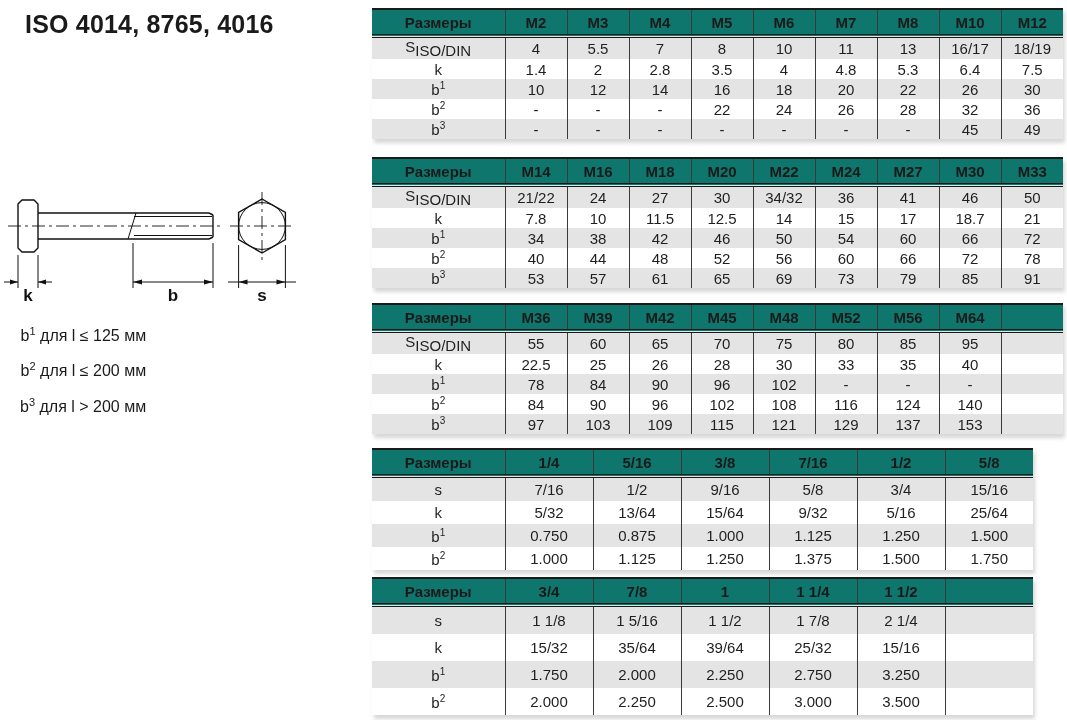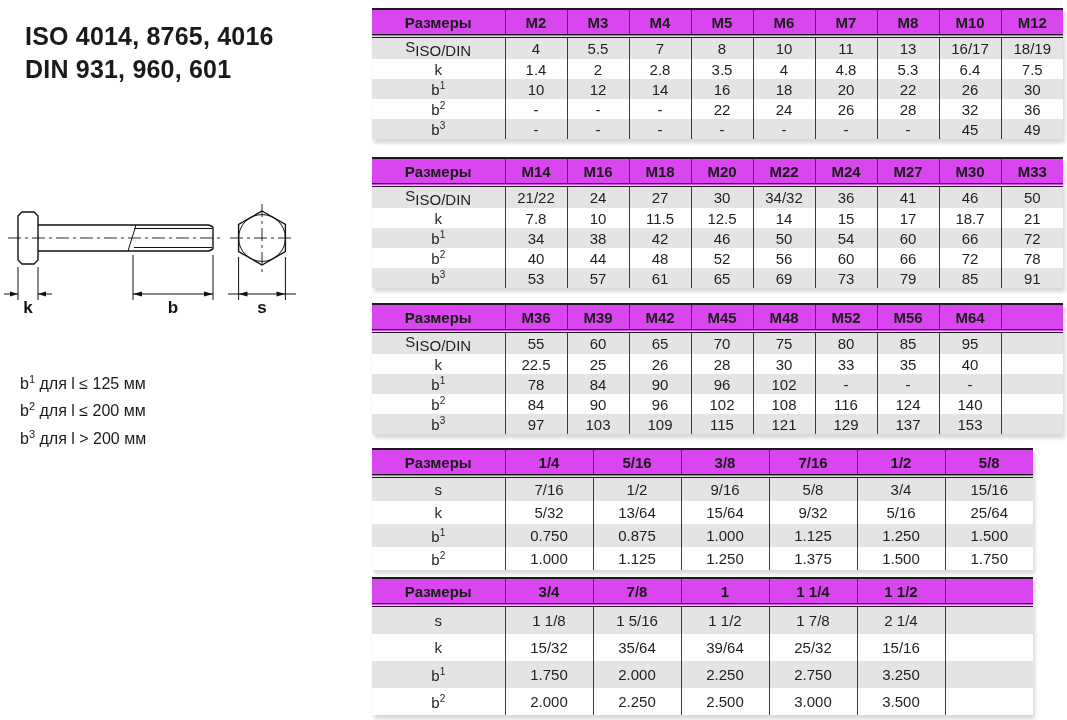--- a/index.html
+++ b/index.html
@@ -2,38 +2,38 @@
 <html><head>
 <meta charset="utf-8">
 <style>
   html,body{margin:0;padding:0;}
   body{
     width:1067px;height:720px;position:relative;overflow:hidden;
     background:#ffffff;color:#1a1a1a;
     font-family:"Liberation Sans","DejaVu Sans",sans-serif;
   }
   
-  .left-pane{position:absolute;left:0;top:12px;width:370px;height:576px;}
+  .left-pane{position:absolute;left:0;top:0;width:370px;height:576px;text-align:right;}
   .title-block{position:absolute;left:25px;top:8px;font-weight:bold;font-size:25px;line-height:33px;letter-spacing:.2px;}
   .subtitle-block{position:absolute;left:25px;top:93px;font-size:21px;line-height:27px;}
   .drawing{position:absolute;left:0;top:0;width:310px;height:320px;}
-  .footnotes{position:absolute;left:20px;top:316px;font-size:16px;line-height:22px;margin-top:40px;}
+  .footnotes{position:absolute;left:20px;top:316px;font-size:16px;line-height:30px;}
   .footnotes sup{font-size:11px;}
   
   .tables-area{position:absolute;left:372px;top:0;width:695px;height:720px;}
   table.dim{
     border-collapse:collapse;table-layout:fixed;position:absolute;left:0;
     box-shadow:2px 4px 4px rgba(0,0,0,0.16);
   }
   table.metric{width:691px;}
   table.inch{width:661px;}
   table.pos0{top:8px;} table.pos1{top:157px;} table.pos2{top:303px;}
   table.pos3{top:448px;} table.pos4{top:577px;}
   .dim th{
-    background:#d946ef;border-top:2px solid #1a1a1a;border-bottom:4px double #1a1a1a;
+    background:#0f766e;border-top:2px solid #1a1a1a;border-bottom:4px double #1a1a1a;
     font-size:15px;font-weight:bold;height:22px;padding:1px 2px;text-align:center;
   }
   .dim td{font-size:15px;text-align:center;padding:0 2px;height:20px;color:#1f1f1f;}
   table.inch td{height:23px;}
   table.pos4 td{height:27px;}
   .dim tbody tr:nth-child(odd) td{background:#e4e4e4;}
   .dim tbody tr:nth-child(even) td{background:#ffffff;}
   .dim th + th, .dim td + td{border-left:1px solid #3a3a3a;}
   .dim sub{font-size:15px;}
   .dim sup{font-size:10px;}
@@ -43,21 +43,20 @@
   .cl{stroke:#111;stroke-width:0.9;fill:none;stroke-dasharray:13 4 3 4;}
   .arr{fill:#111;stroke:none;}
   .dimlbl{font:bold 17px "Liberation Sans","DejaVu Sans",sans-serif;fill:#111;text-anchor:middle;}
 </style>
 </head>
 <body>
 
 <div class="left-pane">
   <div class="title-block">
     <div>ISO 4014, 8765, 4016</div>
-    <div>DIN 931, 960, 601</div>
   </div>
   <div class="subtitle-block">
   </div>
 
   <svg class="drawing" viewBox="0 0 310 320">
 
     <g>
       <polygon class="ln" points="18,204 22,200 34,200 38,204 38,248 34,252 22,252 18,248"></polygon>
 
       <line class="ln" x1="38" y1="213" x2="209" y2="213"></line>

